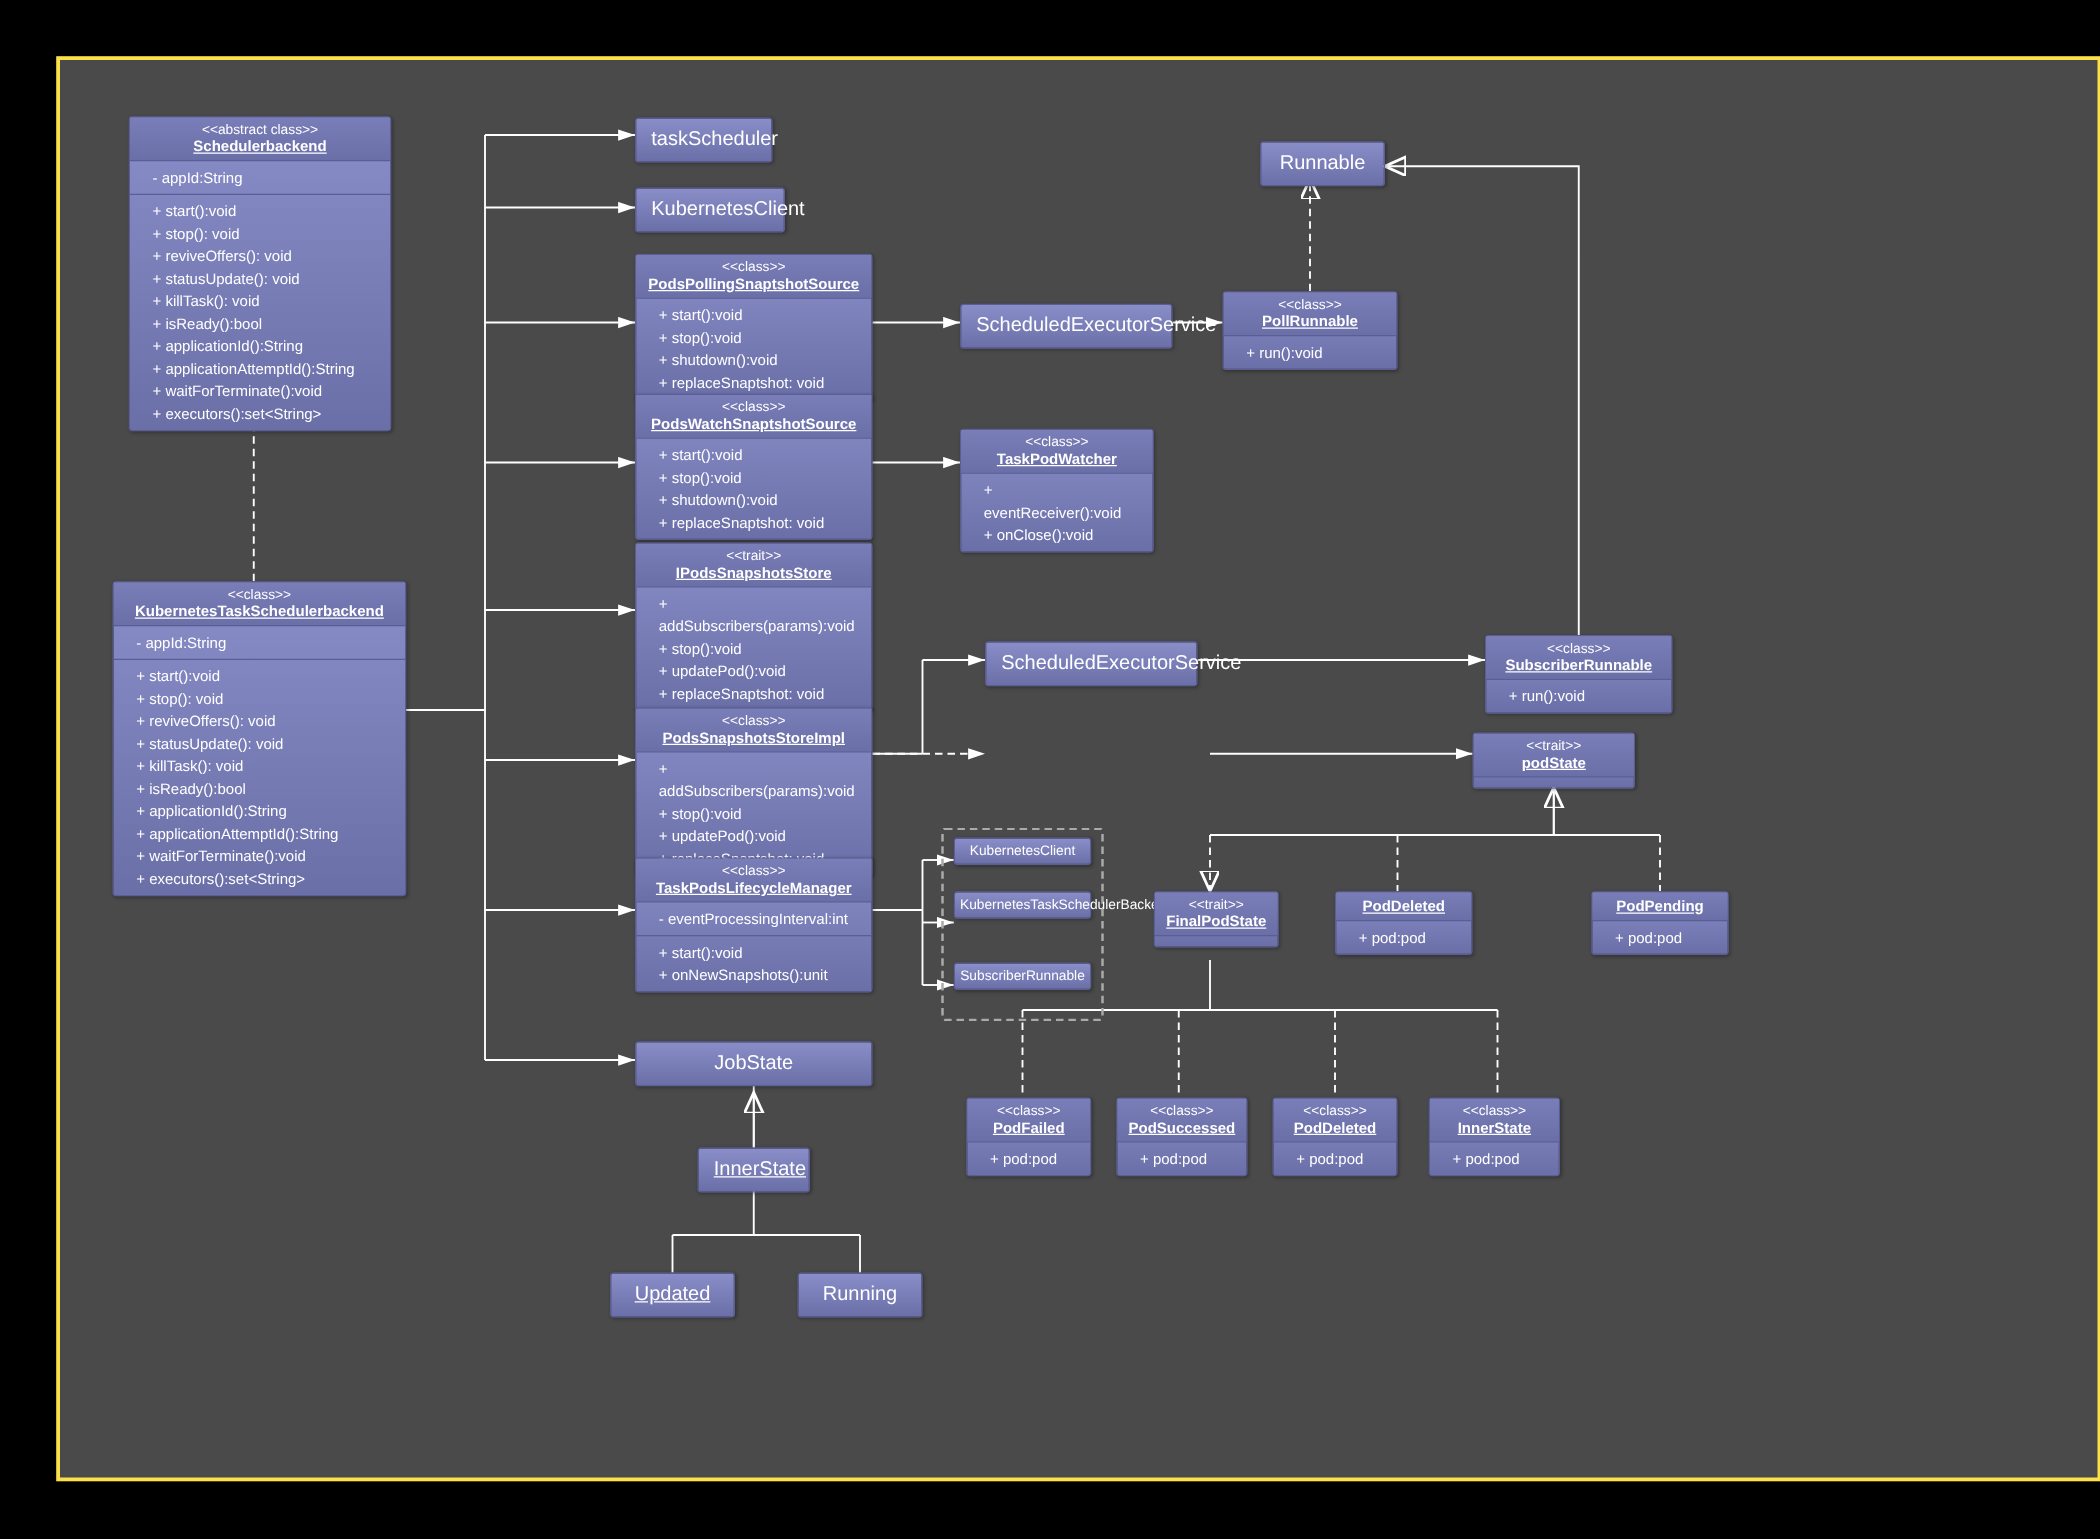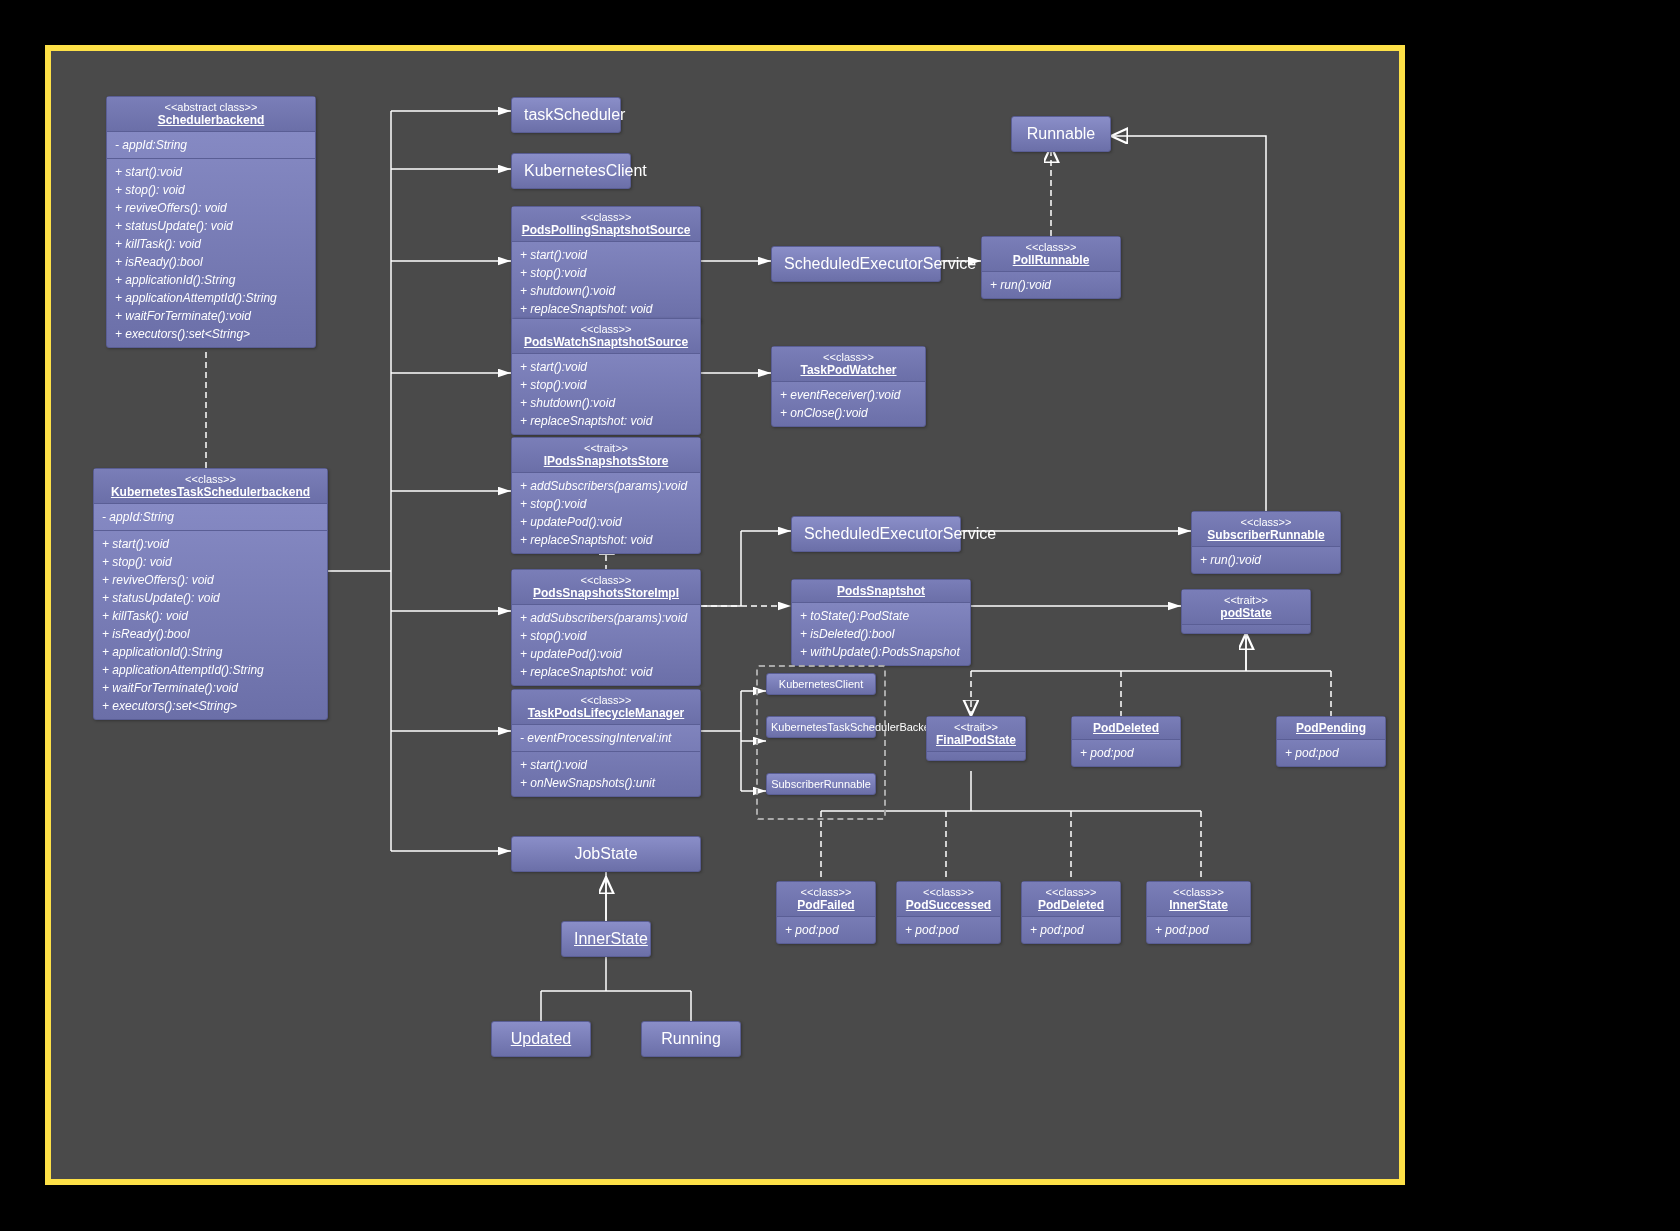--- a/index.html
+++ b/index.html
@@ -1,22 +1,22 @@
 <!DOCTYPE html>
 <html><head>
 <meta charset="utf-8">
 <style>
 * { box-sizing: border-box; margin: 0; padding: 0; }
 body { background: #000; font-family: Arial, sans-serif; width: 1680px; height: 1231px; position: relative; }
-.canvas { position: absolute; left: 45px; top: 45px; width: 1360px; height: 1140px; background: #4a4a4a; border: 6px solid #fde047; }
+.canvas { position: absolute; left: 45px; top: 45px; width: 1636px; height: 1140px; background: #4a4a4a; border: 3px solid #fde047; }
 .box { position: absolute; background: linear-gradient(180deg, #8a8ec8 0%, #6b6fa8 100%); border: 1px solid #5a5e95; border-radius: 3px; color: #fff; font-size: 12px; box-shadow: 1px 1px 3px rgba(0,0,0,0.3); }
 .box-header { padding: 4px 8px; text-align: center; border-bottom: 1px solid #5a5e95; background: linear-gradient(180deg, #7a7eb8 0%, #6b6fa8 100%); }
 .box-header .stereo { font-size: 11px; }
 .box-header .name { font-weight: bold; text-decoration: underline; }
-.box-section { padding: 4px 8px; border-bottom: 1px solid #5a5e95; line-height: 1.5; font-style: italic; }
+.box-section { padding: 4px 18px; border-bottom: 1px solid #5a5e95; line-height: 1.5; }
 .box-section:last-child { border-bottom: none; }
 .simple-box { position: absolute; background: linear-gradient(180deg, #8a8ec8 0%, #6b6fa8 100%); border: 1px solid #5a5e95; border-radius: 3px; color: #fff; font-size: 16px; padding: 8px 12px; text-align: center; box-shadow: 1px 1px 3px rgba(0,0,0,0.3); }
 .dashed-group { position: absolute; border: 2px dashed #aaa; border-radius: 3px; }
 svg.connectors { position: absolute; left: 0; top: 0; width: 100%; height: 100%; pointer-events: none; }
 </style>
 </head>
 <body>
 
 <div class="canvas">
 
@@ -201,28 +201,20 @@
   <div class="box-header">
     <div class="stereo">&lt;&lt;class&gt;&gt;</div>
     <div class="name">PodsSnapshotsStoreImpl</div>
   </div>
   <div class="box-section" style="white-space:pre-line;">+ addSubscribers(params):void
 + stop():void
 + updatePod():void
 + replaceSnaptshot: void</div>
 </div>
 
-<div class="box" style="left:740px; top:528px; width:180px;">
-  <div class="box-header">
-    <div class="name">PodsSnaptshot</div>
-  </div>
-  <div class="box-section" style="white-space:pre-line;">+ toState():PodState
-+ isDeleted():bool
-+ withUpdate():PodsSnapshot</div>
-</div>
 
 <div class="box" style="left:1130px; top:538px; width:130px;">
   <div class="box-header">
     <div class="stereo">&lt;&lt;trait&gt;&gt;</div>
     <div class="name">podState</div>
   </div>
   <div class="box-section" style="height:6px;"></div>
 </div>
 
 <div class="box" style="left:460px; top:638px; width:190px;">

